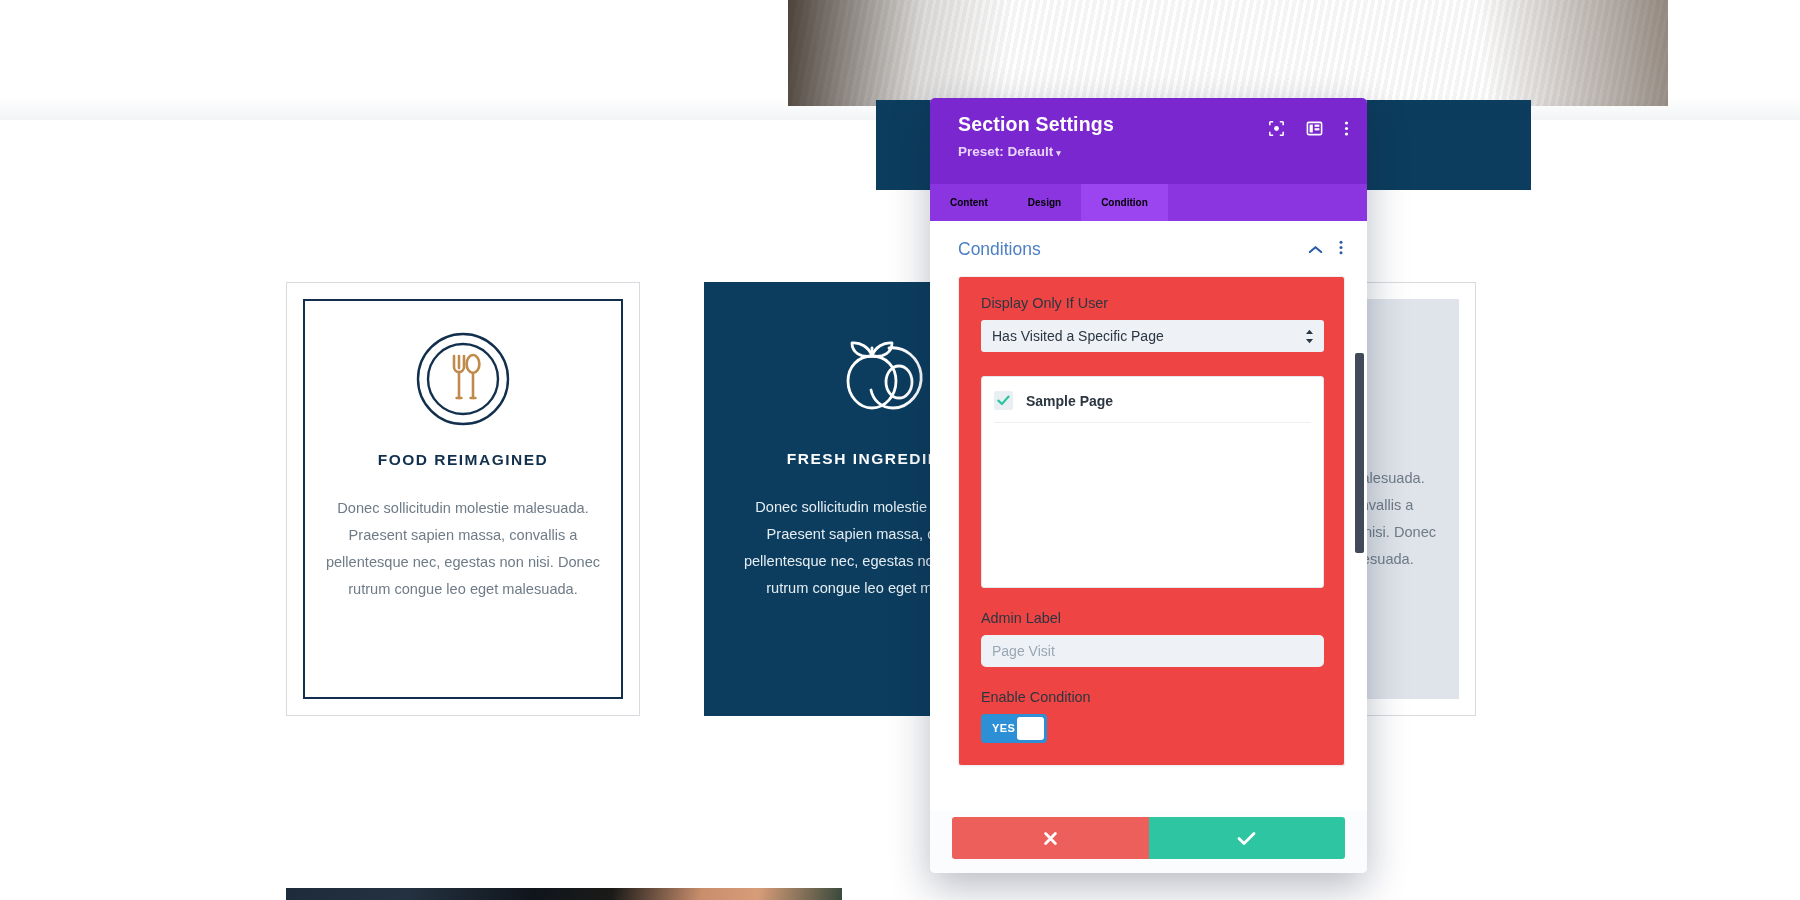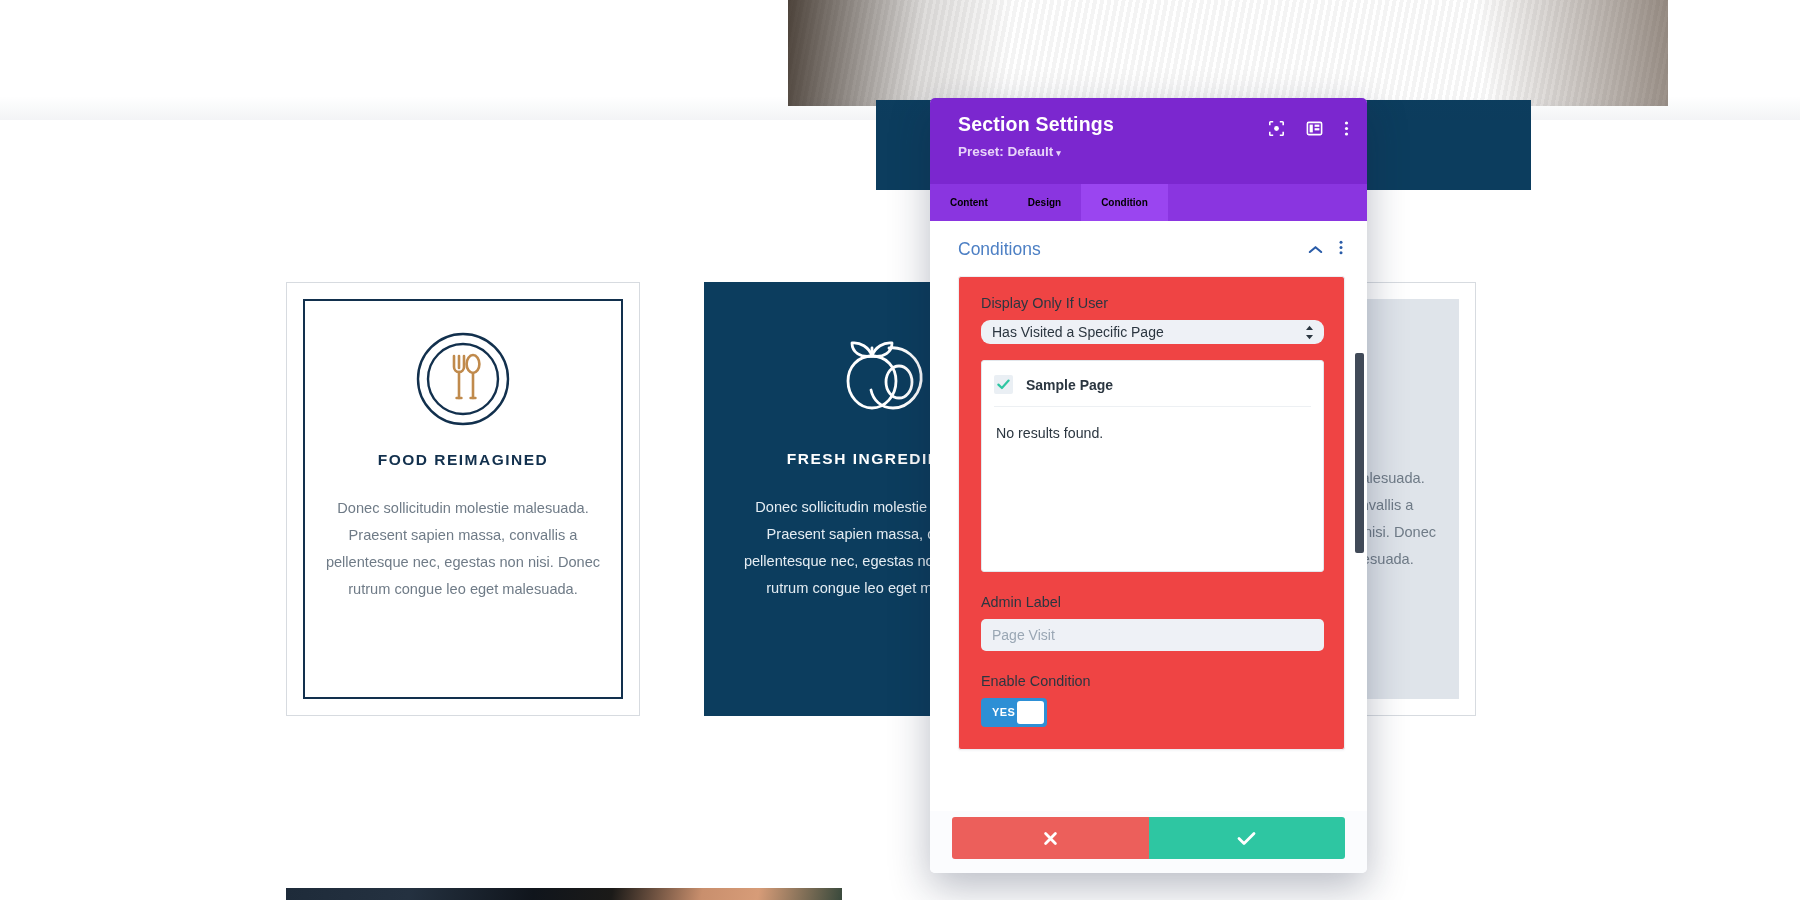--- a/index.html
+++ b/index.html
@@ -118,29 +118,29 @@
   .section-head .name { color: #4c7fc4; font-size: 17.5px; flex:1; }
   .section-head .tools { display:flex; align-items:center; gap: 16px; color:#2a5ca8; }
 
   .panel {
     margin: 6px 22px 0 28px; background:#ef4444; border:1px solid #eceff3;
     border-radius:3px; padding: 18px 20px 22px 22px;
     box-shadow: 0 1px 2px rgba(30,50,90,.05);
   }
   .field-label { font-size: 14.4px; color: #2b3640; margin-bottom: 9px; }
   .select-box {
-    height: 24px; background: #eef1f6; border-radius: 9px;
+    height: 32px; background: #eef1f6; border-radius: 3px;
     display: flex; align-items: center; padding: 0 10px 0 11px;
     font-size: 14px; color: #2b3640; position: relative;
   }
   .select-box .val { flex:1; }
   .select-arrows { color:#3b4654; font-size: 11px; line-height: 7px; text-align:center; }
 
   .list-box {
-    margin-top: 16px; border: 1px solid #e3e7ec; border-radius: 3px; height: 212px;
+    margin-top: 24px; border: 1px solid #e3e7ec; border-radius: 3px; height: 212px;
     background: #fff; padding: 10px 12px 0 12px;
   }
   .list-row {
     display:flex; align-items:center; gap: 13px; padding: 4px 0 12px 0;
     border-bottom: 1px solid #edf0f3;
   }
   .cb {
     width: 19px; height: 19px; background: #eaeff4; border-radius: 2px;
     display:flex; align-items:center; justify-content:center;
   }
@@ -329,21 +329,20 @@
 
         <div class="list-box">
           <div class="list-row">
             <span class="cb">
               <svg width="13" height="11" viewBox="0 0 13 11" fill="none" stroke="#2ec6a2" stroke-width="2.2" stroke-linecap="round" stroke-linejoin="round">
                 <path d="M1.4 5.6 L4.9 9 L11.6 1.6"></path>
               </svg>
             </span>
             <span class="list-label">Sample Page</span>
           </div>
-          <div class="no-results">No results found.</div>
         </div>
 
         <div class="admin-label-wrap">
           <div class="field-label">Admin Label</div>
           <input class="text-input" type="text" placeholder="Page Visit" value="" style="">
         </div>
 
         <div class="toggle-wrap">
           <div class="field-label">Enable Condition</div>
           <div class="toggle">

